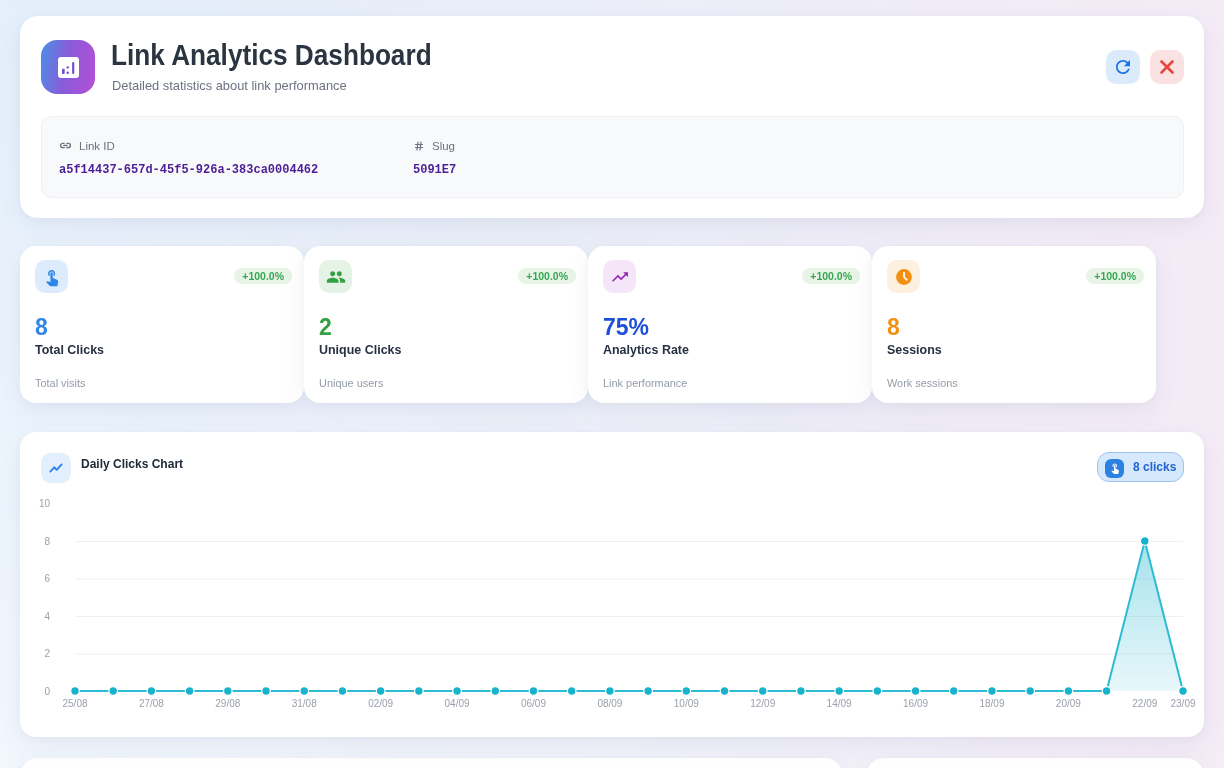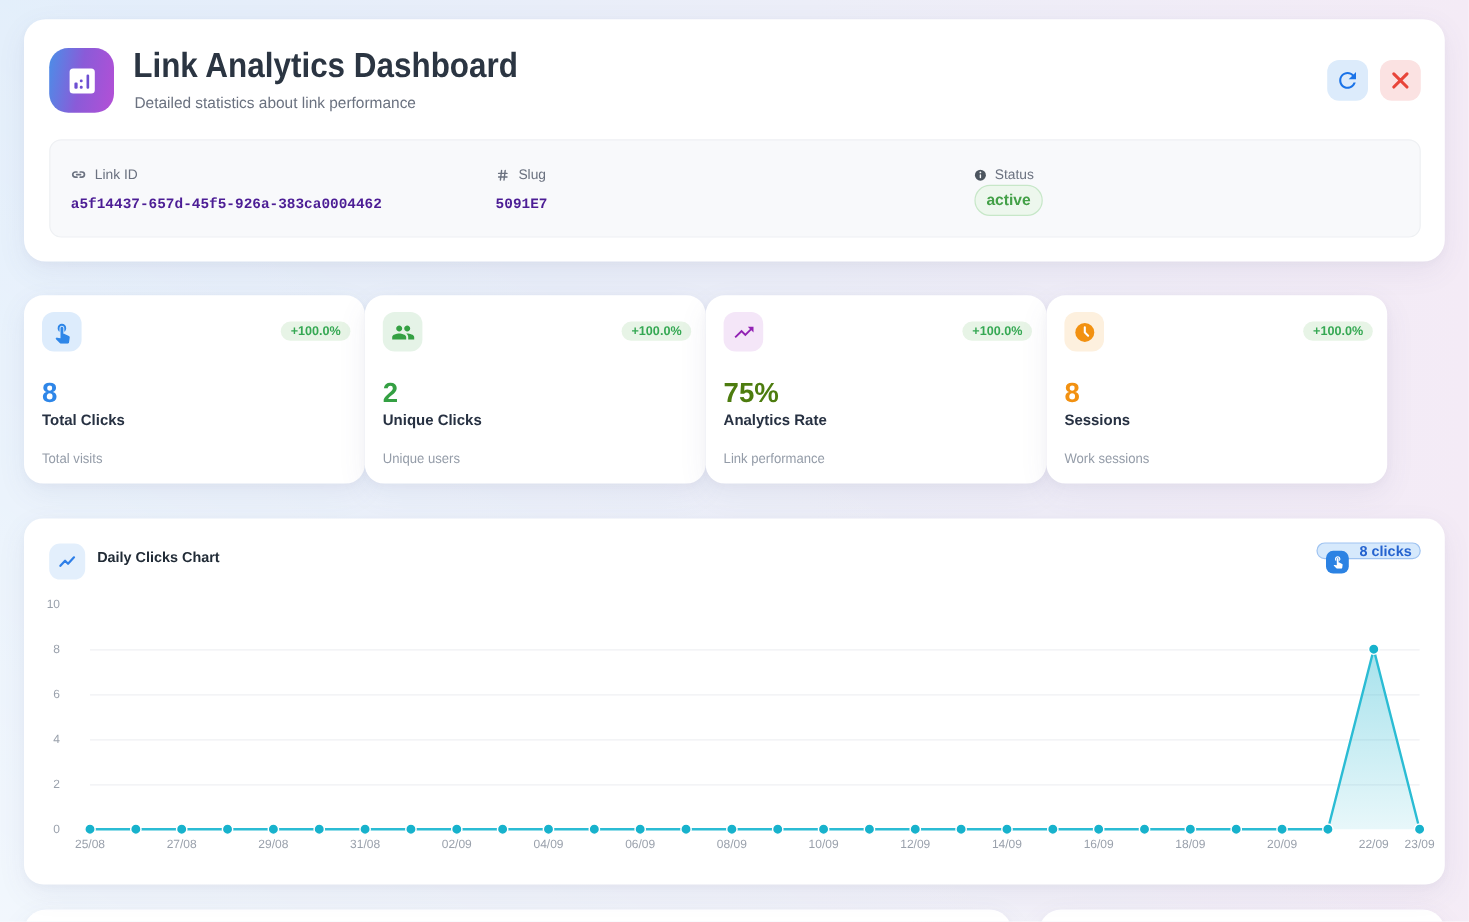--- a/index.html
+++ b/index.html
@@ -71,21 +71,21 @@
     display:inline-block; transform:scaleX(0.99); transform-origin:left top; white-space:nowrap; }
   .stat-sub   { position:absolute; left:15px; top:132px; font-size:11.5px; color:#949ca8; line-height:1;
     display:inline-block; transform:scaleX(0.95); transform-origin:left top; white-space:nowrap; }
   
   .chart-card { height:305px; position:relative; margin-bottom:21px; border-radius:16px; }
   .chart-icon { position:absolute; left:21px; top:21px; width:30px; height:30px;
     border-radius:9px; background:#e3effc; }
   .chart-icon svg { position:absolute; left:50%; top:50%; transform:translate(-50%,-50%); }
   .chart-title { position:absolute; left:61px; top:26px; font-size:12px; font-weight:700; color:#212b36; line-height:1;
     display:inline-block; white-space:nowrap; }
-  .clicks-badge { position:absolute; left:1077px; top:20px; width:87px; height:14px;
+  .clicks-badge { position:absolute; left:1077px; top:20px; width:87px; height:30px;
     background:#d6e9fc; border:1.5px solid #9fc3f1; border-radius:12px; }
   .clicks-badge .ic { position:absolute; left:7px; top:5.5px; width:19px; height:19px;
     background:#2b82e3; border-radius:6px; }
   .clicks-badge .ic svg { position:absolute; left:50%; top:50%; transform:translate(-50%,-50%); }
   .clicks-badge .tx { position:absolute; left:35px; top:0; height:100%; display:flex;
     align-items:center; font-size:12px; font-weight:700; color:#2563cf; }
   
   .bottom { display:flex; gap:23px; }
   .bottom .card { height:80px; }
   .bcard1 { width:823px; }
@@ -132,31 +132,20 @@
       </div>
       <div class="info-col" style="left:371px">
         <div class="info-label">
           <svg width="12" height="12" viewBox="0 0 24 24" fill="none" stroke="#6b7280" stroke-width="2.4" stroke-linecap="round">
             <path d="M5 9h14M5 15h14M10 4 8 20M16 4l-2 16"></path>
           </svg>
           <span>Slug</span>
         </div>
         <div class="info-value">5091E7</div>
       </div>
-      <div class="info-col" style="left:770px">
-        <div class="info-label">
-          <svg width="10" height="10" viewBox="0 0 24 24">
-            <circle cx="12" cy="12" r="11" fill="#4c555f"></circle>
-            <rect x="10.6" y="10" width="2.8" height="8" rx="1.4" fill="#f8f9fb"></rect>
-            <circle cx="12" cy="6.4" r="1.8" fill="#f8f9fb"></circle>
-          </svg>
-          <span>Status</span>
-        </div>
-        <div><span class="badge-active">active</span></div>
-      </div>
     </div>
   </div>
 
   <div class="stats">
     <div class="stat-card">
       <div class="stat-icon" style="background:#ddecfc">
         <svg width="19" height="19" viewBox="0 0 24 24" fill="#2e86e8">
           <path d="M9 11.24V7.5C9 6.12 10.12 5 11.5 5S14 6.12 14 7.5v3.74c1.21-.81 2-2.18 2-3.74C16 5.01 13.99 3 11.5 3S7 5.01 7 7.5c0 1.56.79 2.93 2 3.74zm9.84 4.63l-4.54-2.26c-.17-.07-.35-.11-.54-.11H13v-6c0-.83-.67-1.5-1.5-1.5S10 6.67 10 7.5v10.74l-3.43-.72c-.08-.01-.15-.03-.24-.03-.31 0-.59.13-.79.33l-.79.8 4.94 4.94c.27.27.65.44 1.06.44h6.79c.75 0 1.33-.55 1.44-1.28l.75-5.27c.01-.07.02-.14.02-.2 0-.62-.38-1.16-.91-1.38z"></path>
         </svg>
       </div>
@@ -178,21 +167,21 @@
       <div class="stat-sub">Unique users</div>
     </div>
 
     <div class="stat-card">
       <div class="stat-icon" style="background:#f4e6f8">
         <svg width="19" height="19" viewBox="0 0 24 24" fill="#9223b4">
           <path d="M16 6l2.29 2.29-4.88 4.88-4-4L2 16.59 3.41 18l6-6 4 4 6.3-6.29L22 12V6z"></path>
         </svg>
       </div>
       <div class="stat-badge">+100.0%</div>
-      <div class="stat-value" style="color:#4d7c0f">75%</div>
+      <div class="stat-value" style="color:#1d4ed8">75%</div>
       <div class="stat-label">Analytics Rate</div>
       <div class="stat-sub">Link performance</div>
     </div>
 
     <div class="stat-card">
       <div class="stat-icon" style="background:#fdf0de">
         <svg width="19" height="19" viewBox="0 0 24 24">
           <circle cx="12" cy="12" r="10" fill="#f29111"></circle>
           <path d="M12 6.5 V12 L15.5 15.5" fill="none" stroke="#fff" stroke-width="2.2" stroke-linecap="round"></path>
         </svg>

